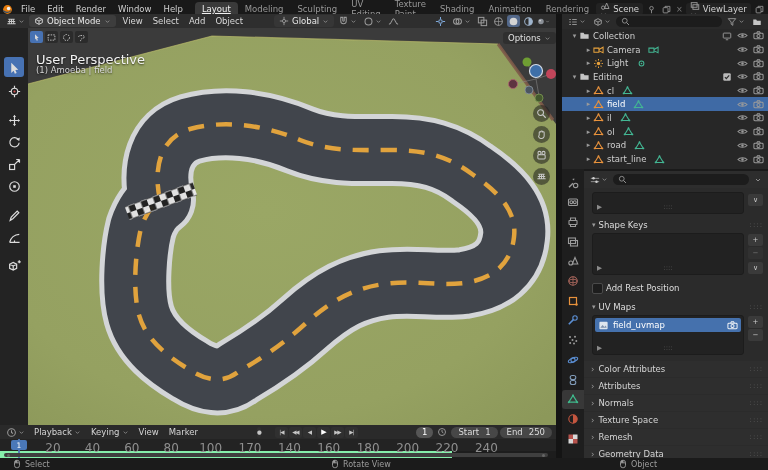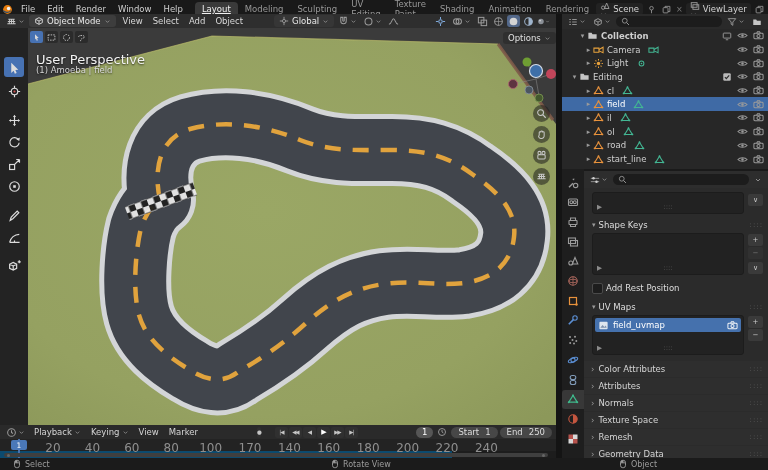--- a/index.html
+++ b/index.html
@@ -57,21 +57,21 @@
   .sidebtn{position:absolute;left:164px;width:15px;height:12px;background:#3a3a3a;border-radius:2px;display:flex;align-items:center;justify-content:center;color:#ccc;font-size:7px;}
   .sidebtn.dim{opacity:.45;}
   .phdr{position:absolute;left:0;width:184px;height:14px;display:flex;align-items:center;gap:3px;padding-left:8px;color:#dedede;box-sizing:border-box;}
   .grip{position:absolute;right:5px;color:#5f5f5f;font-size:7px;letter-spacing:1px;}
   .collrow{position:absolute;left:0;width:184px;height:16px;background:#2e2e2e;display:flex;align-items:center;gap:4px;padding-left:7px;color:#d5d5d5;box-sizing:border-box;}
   .uvrow{position:absolute;left:2px;top:2px;width:146px;height:14px;background:#4571ad;border-radius:2px;display:flex;align-items:center;gap:4px;padding:0 3px;color:#fff;box-sizing:border-box;}
   .boxfoot{position:absolute;left:4px;bottom:2px;color:#8a8a8a;font-size:6.5px;}
   .boxgrip{position:absolute;left:50%;bottom:2px;transform:translateX(-50%);color:#555;font-size:7px;}
   .chk{width:9px;height:9px;background:#1d1d1d;border:1px solid #4a4a4a;border-radius:2px;}
   
-  #timeline{left:0;top:425px;width:452px;height:33px;background:#0c4a6e;}
+  #timeline{left:0;top:425px;width:452px;height:33px;background:#86efac;}
   #tl-head{position:absolute;left:0;top:0;width:556px;height:14px;background:#2a2a2a;display:flex;align-items:center;gap:2px;padding:0 4px;box-sizing:border-box;}
   #tl-head .menu{padding:0 5px;color:#d5d5d5;display:flex;align-items:center;gap:2px;}
   .trbtn{width:13px;height:11px;background:#303030;border-radius:2px;display:flex;align-items:center;justify-content:center;color:#c5c5c5;font-size:5.5px;letter-spacing:-1px;}
   .framepill{background:#565656;border-radius:6px;height:11px;display:flex;align-items:center;justify-content:center;color:#fff;padding:0 6px;}
   .sepill{background:#474747;border-radius:6px;height:11px;display:flex;align-items:center;gap:6px;color:#ddd;padding:0 7px;}
   #ruler{position:absolute;left:0;top:14px;width:556px;height:12px;background:#232323;}
   .tick{position:absolute;top:2px;transform:translateX(-50%);color:#8f8f8f;font-size:12px;}
   #playhead{position:absolute;left:18px;top:0;width:2px;height:19px;background:rgba(74,120,184,.9);}
   #framebadge{position:absolute;left:11px;top:1px;width:16px;height:10px;background:#4a78b8;border-radius:2px;color:#fff;font-size:7.5px;display:flex;align-items:center;justify-content:center;}
   #tl-scroll{position:absolute;left:0;top:26px;width:556px;height:7px;}
@@ -467,21 +467,21 @@
         </div>
         <div class="navbtn" style="top: 140px;">
           <svg width="11" height="11" viewBox="0 0 12 12" fill="none" stroke-width="1.1">
             <path d="M2.5,3.5 H9.5 M2,6 H10 M1.5,8.5 H10.5 M4.2,3.5 L3.4,8.5 M6,3.5 V8.5 M7.8,3.5 L8.6,8.5" fill="none" stroke="#c8c8c8"></path>
           </svg>
         </div>
       </div>
   </div>
 
   <div id="outliner" class="abs">
-      <div class="orow" style="padding-left: 16px; font-weight: bold;">
+      <div class="orow" style="padding-left: 8px;">
         <span class="disc">▾</span>
         <span>
           <svg width="11" height="11" viewBox="0 0 12 12" fill="none" stroke-width="1.1">
             <path d="M1.5,3 H5 L6,4.5 H10.5 V9.5 H1.5 Z" fill="#c6c6c6"></path>
           </svg>
         </span>
         <span class="lbl">Collection</span>
         <span class="oright">
           <span>
             <svg width="10" height="10" viewBox="0 0 12 12" fill="none" stroke-width="1.1">

